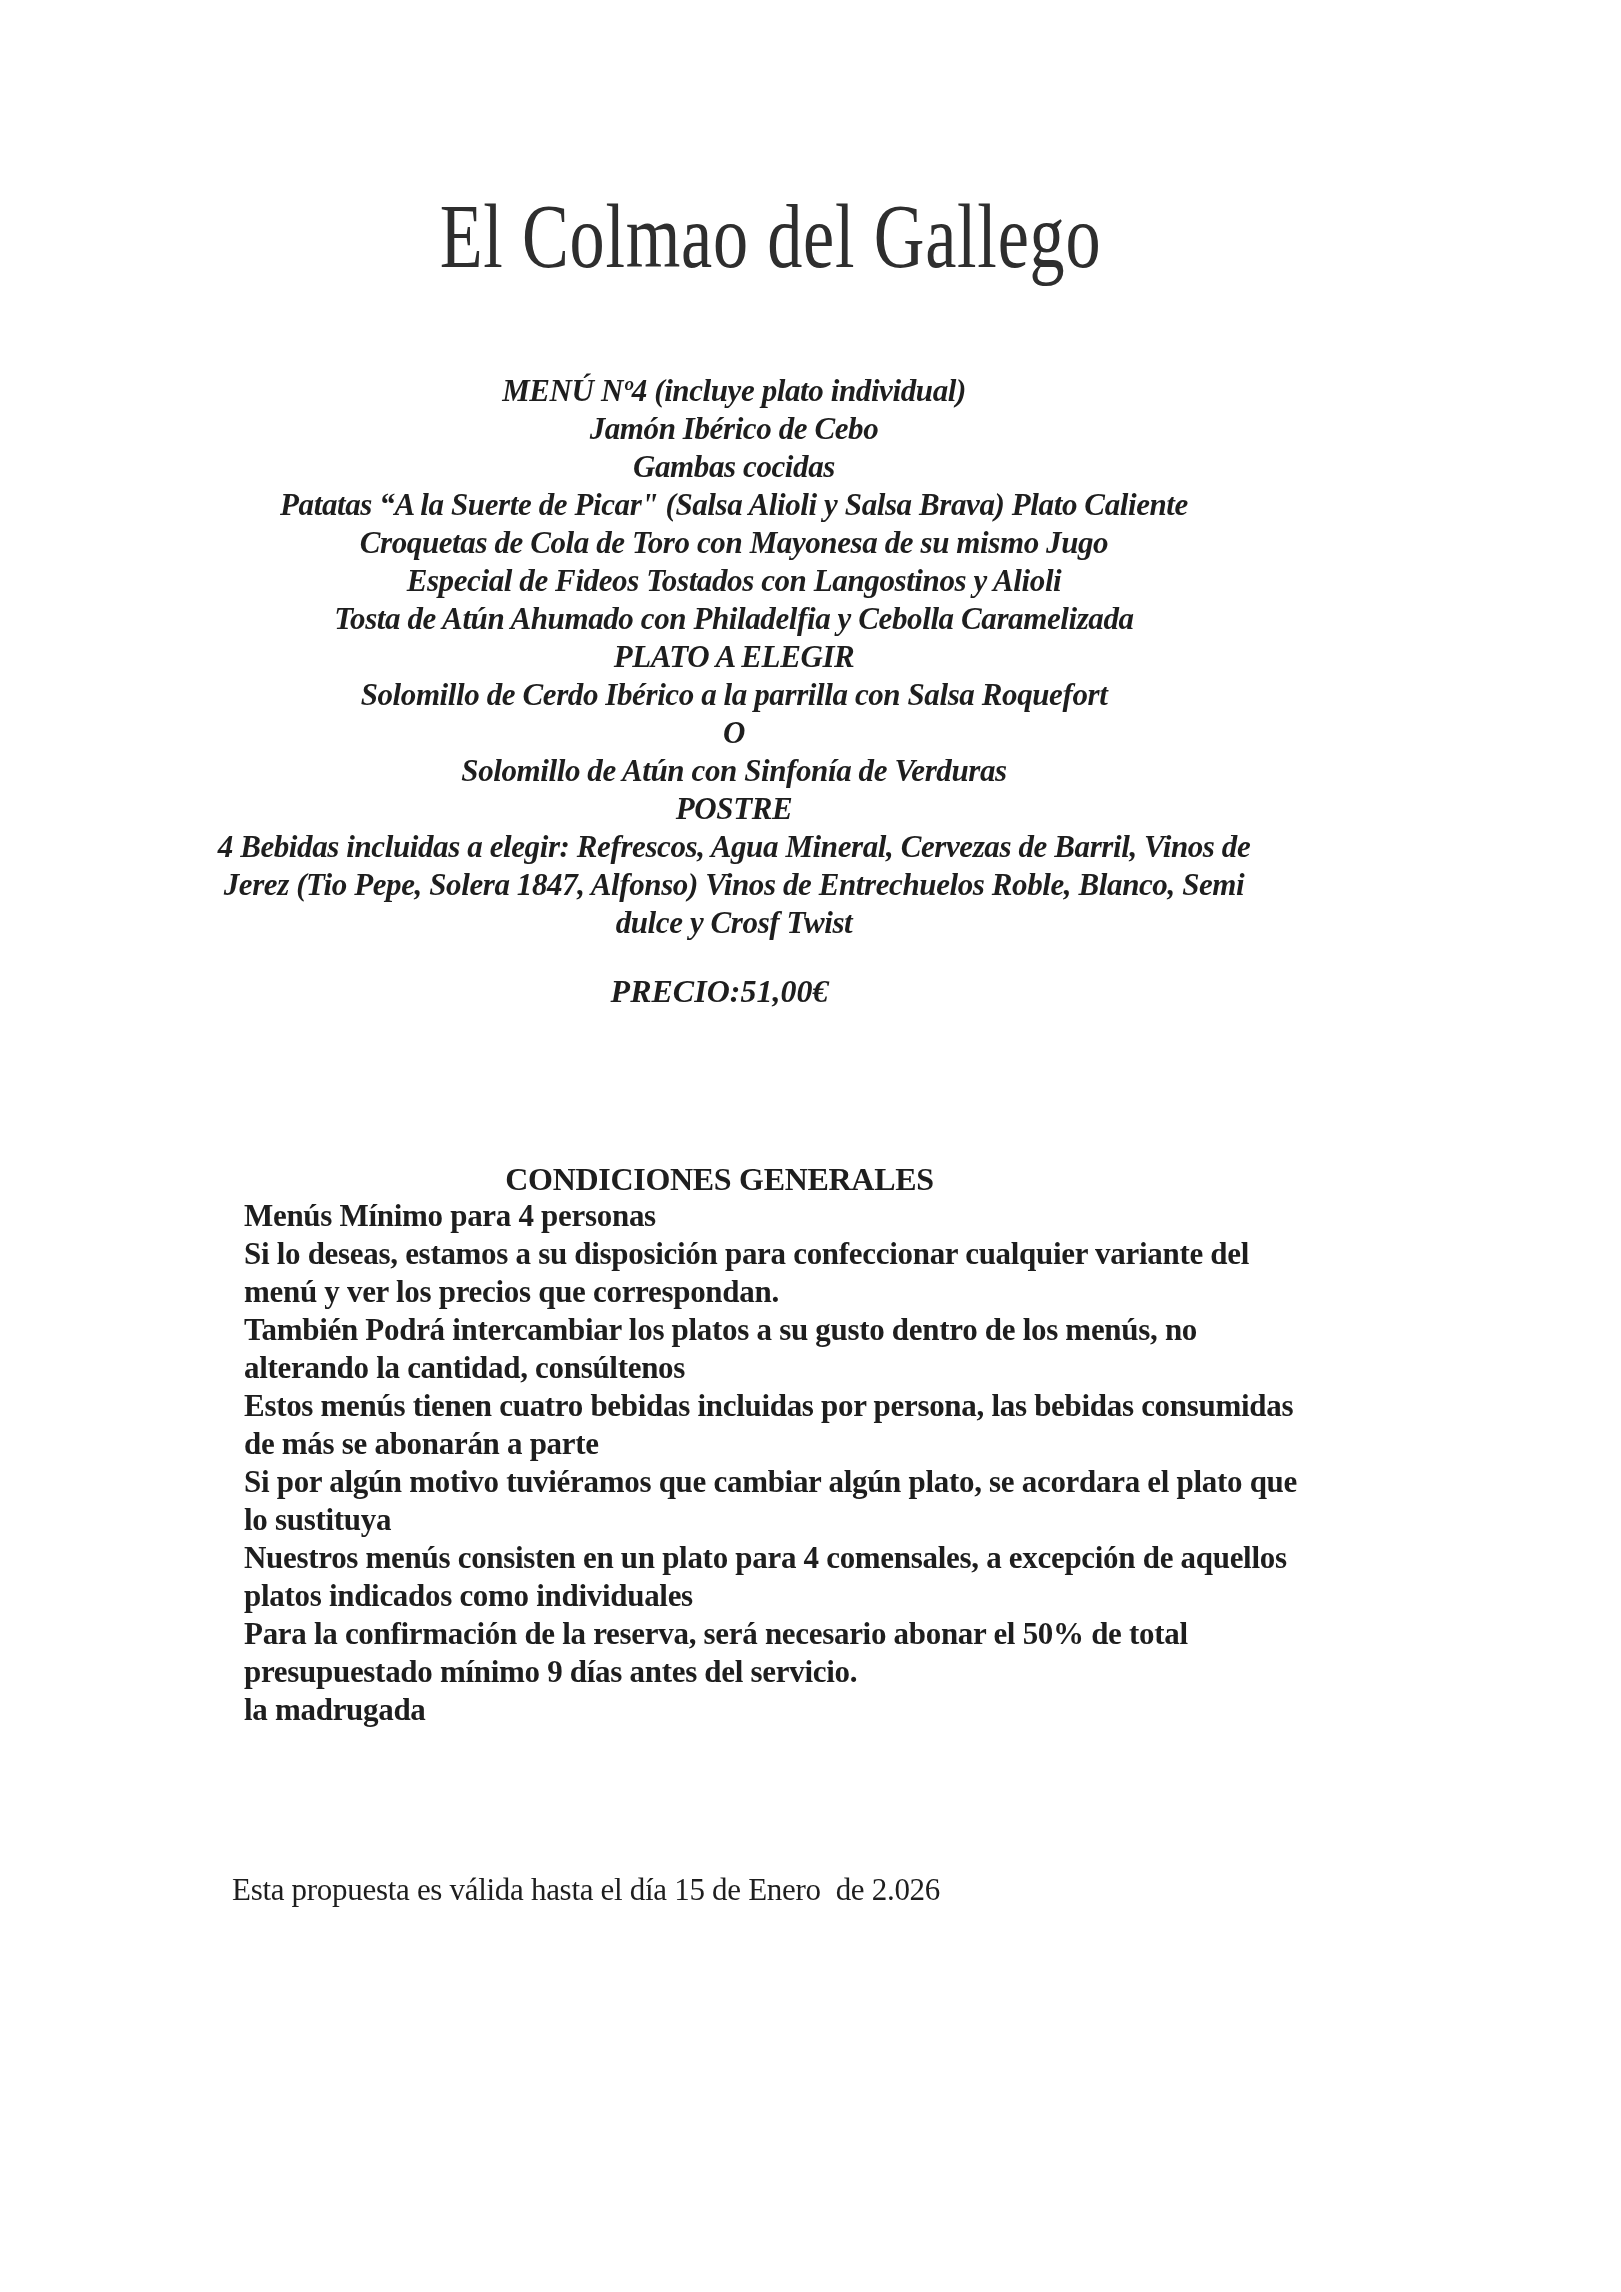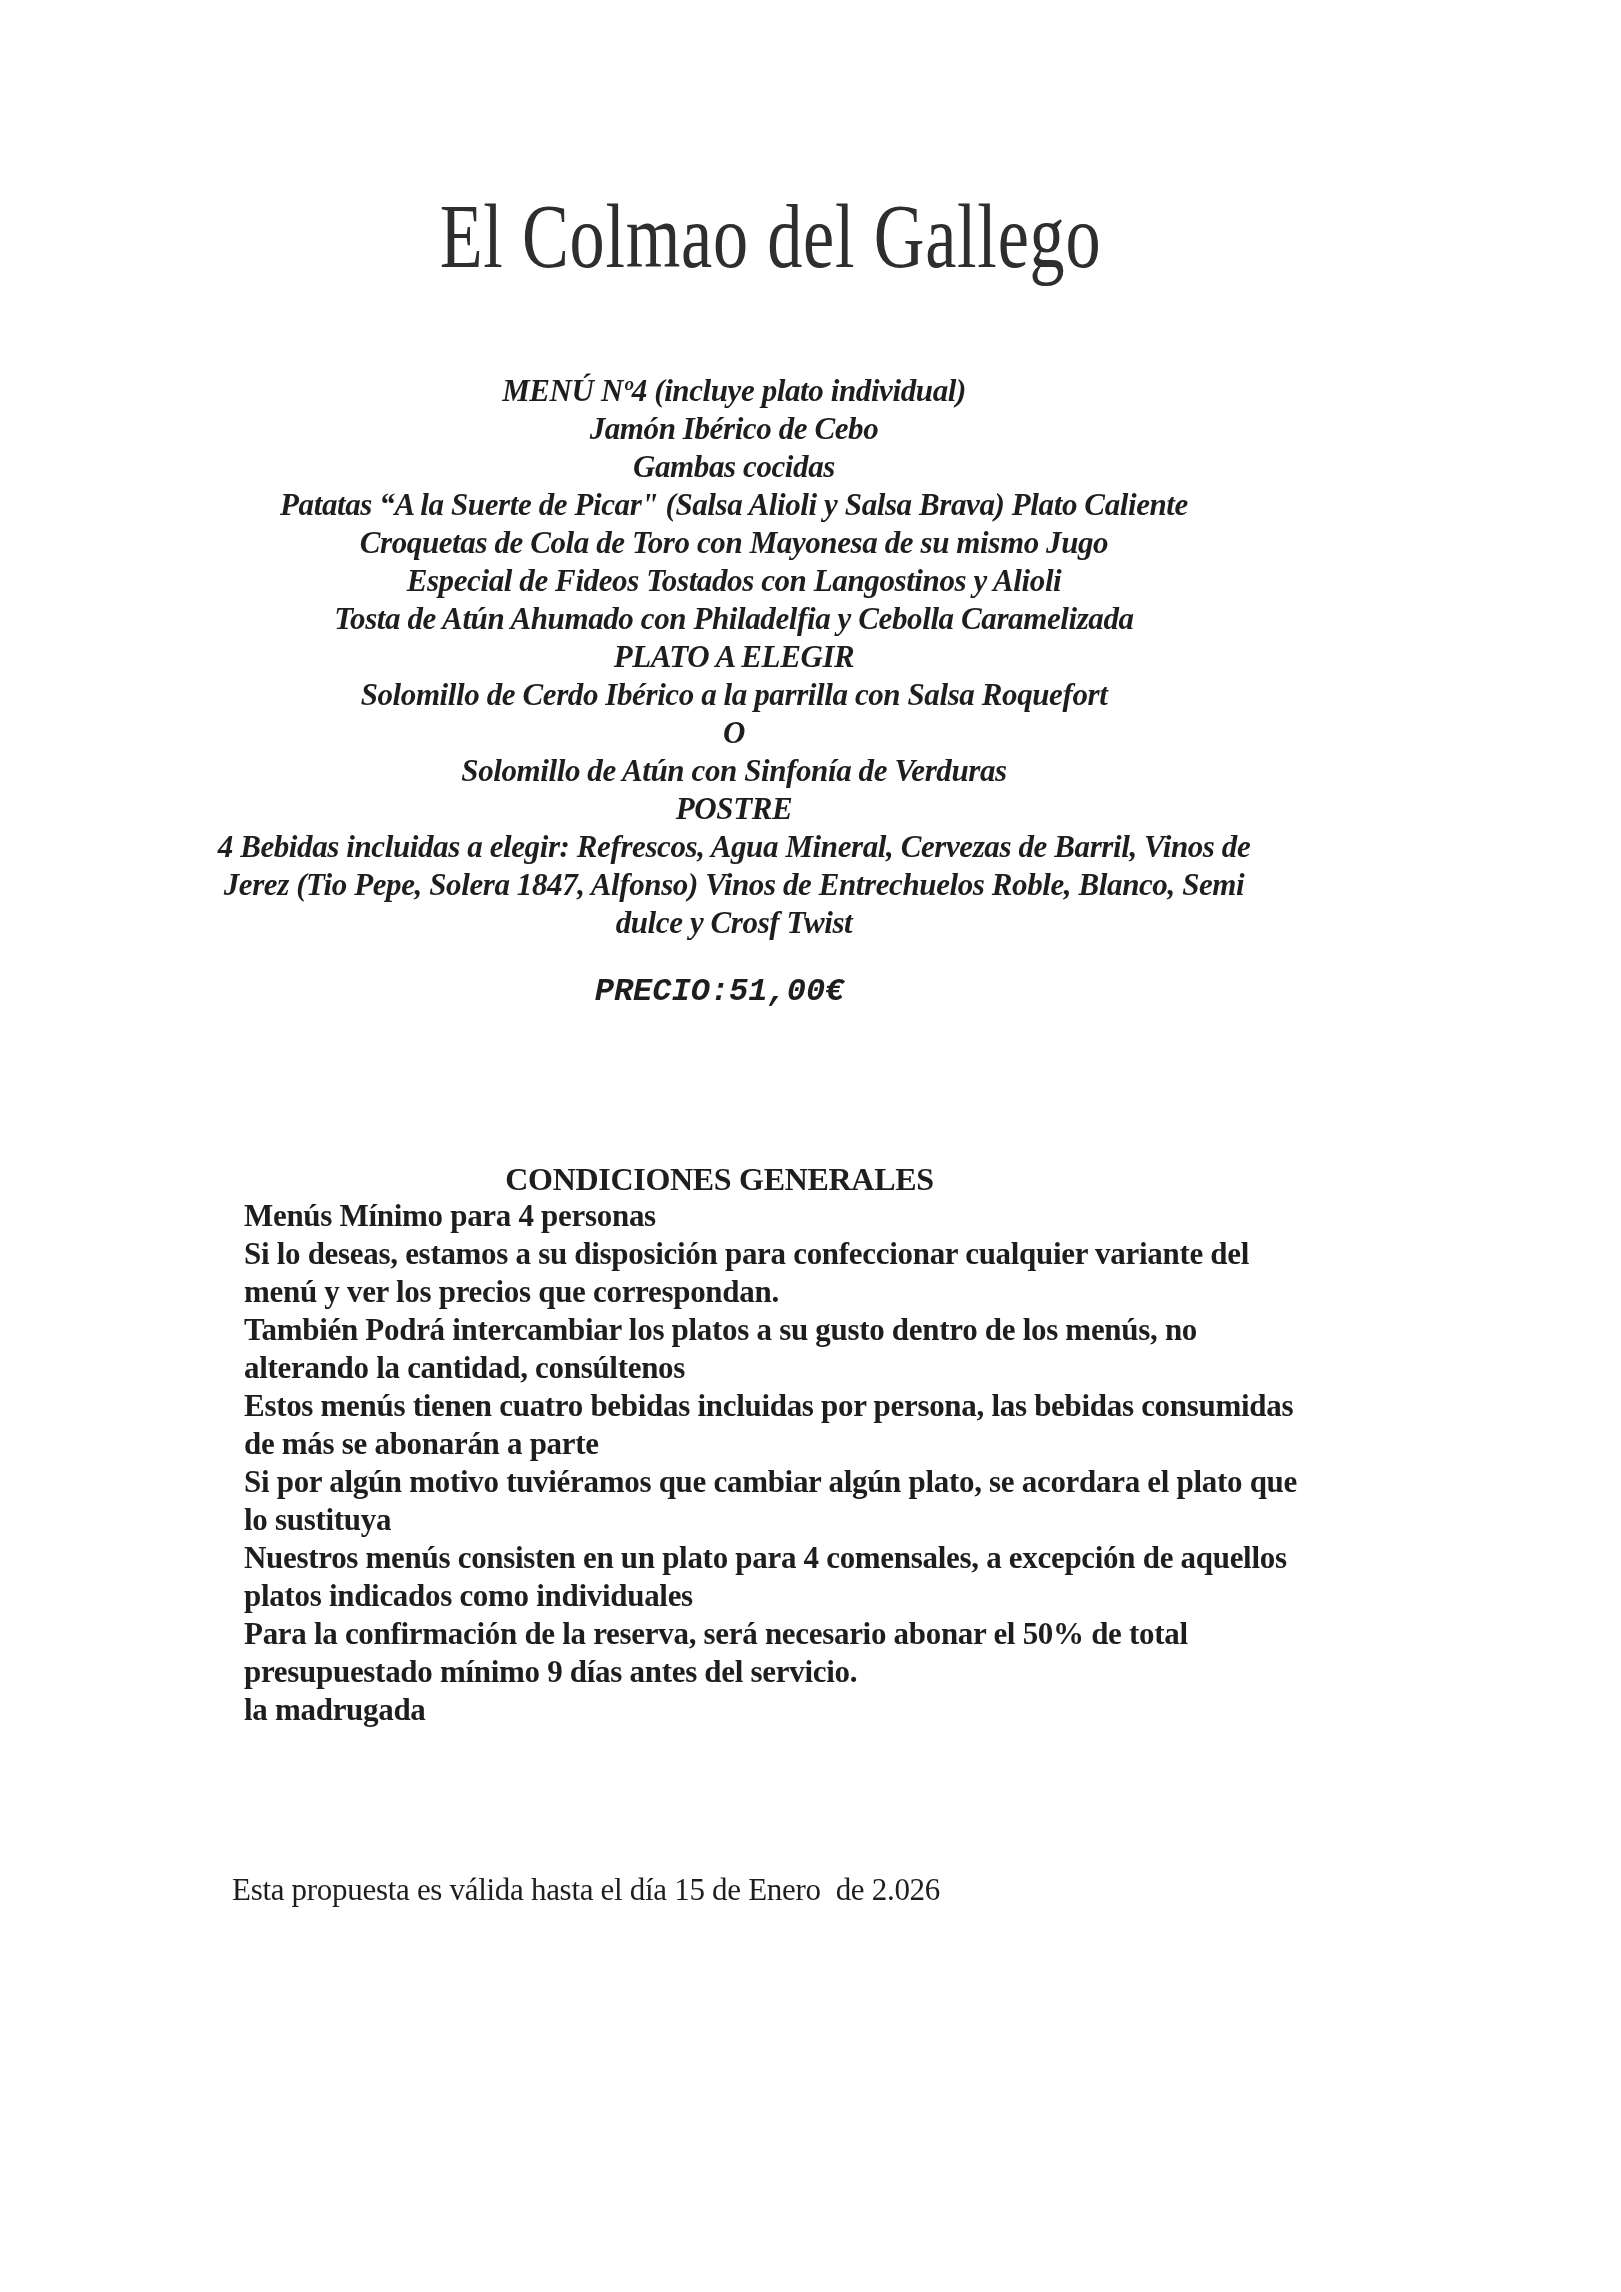--- a/index.html
+++ b/index.html
@@ -43,21 +43,20 @@
     position: absolute;
     top: 972px;
     left: 0;
     width: 100%;
     text-align: center;
     font-weight: bold;
     font-style: italic;
     font-size: 32px;
     line-height: 39px;
     white-space: pre;
-    font-family: Liberation Mono, monospace;
   }
   .cond-heading {
     position: absolute;
     top: 1160px;
     left: 0;
     width: 100%;
     text-align: center;
     font-weight: bold;
     font-size: 32px;
     line-height: 39px;

